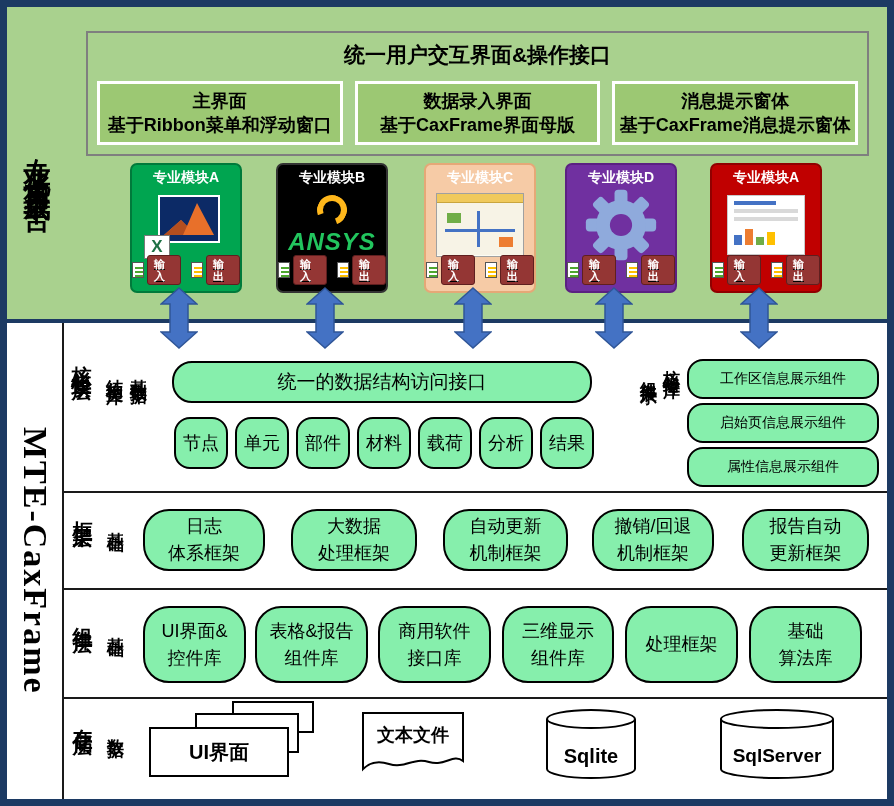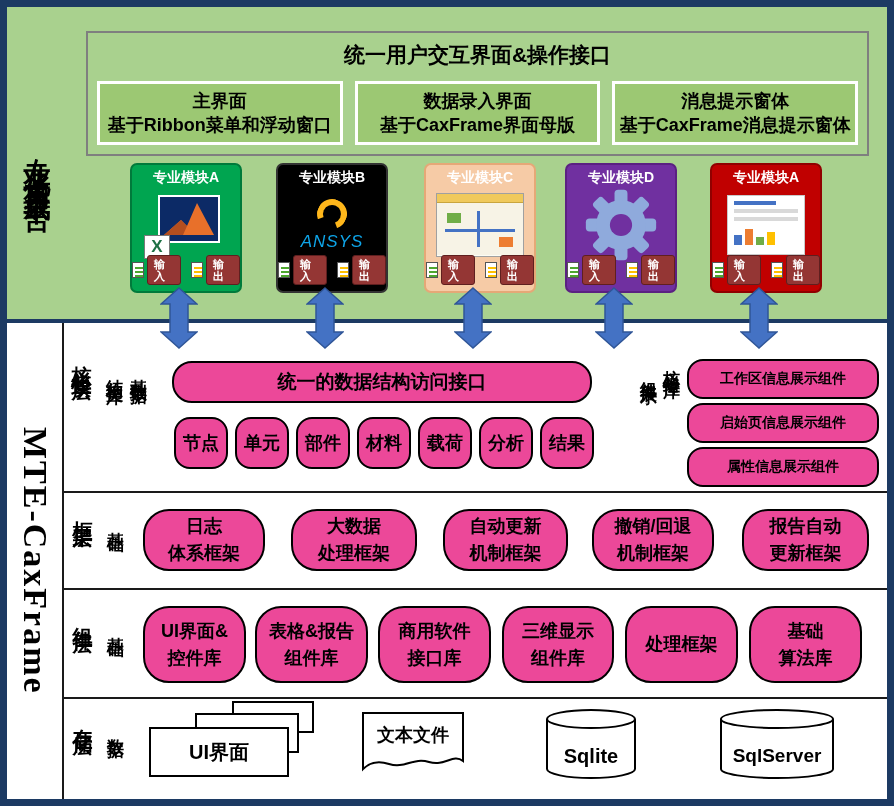--- a/index.html
+++ b/index.html
@@ -24,40 +24,40 @@
   
   .module-card { position:absolute; top:156px; width:112px; height:130px;border-radius:7px; }
   .module-a { left:123px; background:#00A550; border:2px solid #007A3B; }
   .module-b { left:269px; background:#000000; border:2px solid #333333; }
   .module-c { left:417px; background:#F6CBA6; border:2px solid #E5A877; }
   .module-d { left:558px; background:#7030A0; border:2px solid #5B2182; }
   .module-e { left:703px; background:#C00000; border:2px solid #900000; }
   .module-label { text-align:center; color:#fff; font-weight:bold; font-size:14px; margin-top:4px; }
   .module-logo-area { position:absolute; top:22px; left:0; right:0; height:76px;
     display:flex; align-items:center; justify-content:center; }
-  .module-io { position:absolute; bottom:6px; left:0; right:0; display:flex; justify-content:center; gap:10px; }
+  .module-io { position:absolute; bottom:6px; left:0; right:0; display:flex; justify-content:center; gap:10px;text-decoration:underline; }
   .io-group { display:flex; align-items:center; gap:3px; }
   .io-doc { width:13px; height:16px; background-color:#fff; border:1px solid #555; }
   .io-doc.input { background-image:linear-gradient(#4EA72E,#4EA72E),linear-gradient(#4EA72E,#4EA72E),linear-gradient(#4EA72E,#4EA72E);
     background-size:8px 2px; background-position:2px 4px,2px 8px,2px 12px; background-repeat:no-repeat; }
   .io-doc.output { background-image:linear-gradient(#FFC000,#FFC000),linear-gradient(#FFC000,#FFC000),linear-gradient(#FFC000,#FFC000);
     background-size:8px 2px; background-position:2px 4px,2px 8px,2px 12px; background-repeat:no-repeat; }
   .io-badge { background:#943634; color:#fff; font-size:11px; font-weight:bold; padding:2px 6px;
     border-radius:3px; border:1px solid #5F1F1F; line-height:1.1; }
 
   .logo-matlab { position:relative; width:100%; height:100%; }
   .matlab-tile { position:absolute; left:26px; top:8px; width:62px; height:48px;
     background:#0C2A66; border:2px solid #fff; }
   .excel-tile { position:absolute; left:12px; bottom:4px; width:26px; height:24px; background:#fff;
     border:1px solid #7a7a7a; color:#1E7145; font-weight:bold; font-size:17px;
     display:flex; align-items:center; justify-content:center; }
   .logo-ansys { text-align:center; }
   .ansys-ring { display:block; width:30px; height:30px; border:6px solid #FFB71B;
     border-bottom-color:transparent; border-radius:50%; transform:rotate(25deg); margin:0 auto 3px; }
-  .ansys-text { color:#0ea5e9; font-weight:normal; font-style:italic; font-size:17px; letter-spacing:1px; }
+  .ansys-text { color:#22c55e; font-weight:bold; font-style:italic; font-size:24px; letter-spacing:1px; }
   .logo-wb { width:88px; height:64px; background:#FDFDF5; border:1px solid #A0A0A0; }
   .wb-title { height:9px; background:#F0C95C; border-bottom:1px solid #C9A53E; }
   .wb-body { position:relative; height:52px; background:#F7F3E6; }
   .wb-pipe.h { position:absolute; left:8px; top:26px; width:70px; height:3px; background:#4472C4; }
   .wb-pipe.v { position:absolute; left:40px; top:8px; width:3px; height:36px; background:#4472C4; }
   .wb-block.g { position:absolute; left:10px; top:10px; width:14px; height:10px; background:#70AD47; }
   .wb-block.o { position:absolute; right:10px; top:34px; width:14px; height:10px; background:#ED7D31; }
   .logo-report { width:78px; height:60px; background:#fff; border:1px solid #C9C9C9; padding:5px 6px;
     display:flex; flex-direction:column; gap:4px; }
   .rep-row { height:4px; background:#D9D9D9; }
@@ -75,22 +75,22 @@
   .brand { writing-mode:vertical-rl; font-family:"Liberation Serif","DejaVu Serif",serif;
     font-weight:bold; font-size:34px; letter-spacing:2px; color:#000; }
   .v-sep { position:absolute; left:55px; top:0; width:2px; height:100%; background:#1a1a1a; }
   .h-sep { position:absolute; left:55px; width:825px; height:2px; background:#1a1a1a; }
 
   .lbl-v { position:absolute; writing-mode:vertical-rl; text-orientation:upright;
     font-weight:bold; color:#000; }
   .lbl-layer { font-size:20px; letter-spacing:4px; }
   .lbl-sub { font-size:17px; letter-spacing:3px; }
 
-  .rbox { position:absolute; background:#ec4899; border:2px solid #000; display:flex; flex-direction:column;
-    align-items:center; justify-content:center; font-weight:bold; text-align:center; color:#000; }
+  .rbox { position:absolute; background:#86efac; border:2px solid #000; display:flex; flex-direction:column;
+    align-items:center; justify-content:center; font-weight:normal; text-align:center; color:#000; }
   .iface-box { left:165px; top:38px; width:420px; height:42px; border-radius:20px; font-size:19px; }
   .core-item { top:94px; width:54px; height:52px; border-radius:16px; font-size:18px; }
   .right-box { left:680px; width:192px; height:40px; border-radius:16px; font-size:14px; }
   .frame-box { top:186px; height:62px; border-radius:26px; font-size:18px; line-height:1.5; }
   .comp-box { top:283px; height:77px; border-radius:26px; font-size:18px; line-height:1.5; }
 
   .sheet { position:absolute; background:#fff; border:2px solid #000; }
   .sheet-front { display:flex; align-items:center; justify-content:center; font-weight:bold; font-size:20px; }
   .doc-shape { position:absolute; left:354px; top:388px; width:104px; height:64px; }
   .doc-shape .doc-label { position:absolute; left:0; top:12px; width:100%; text-align:center;

